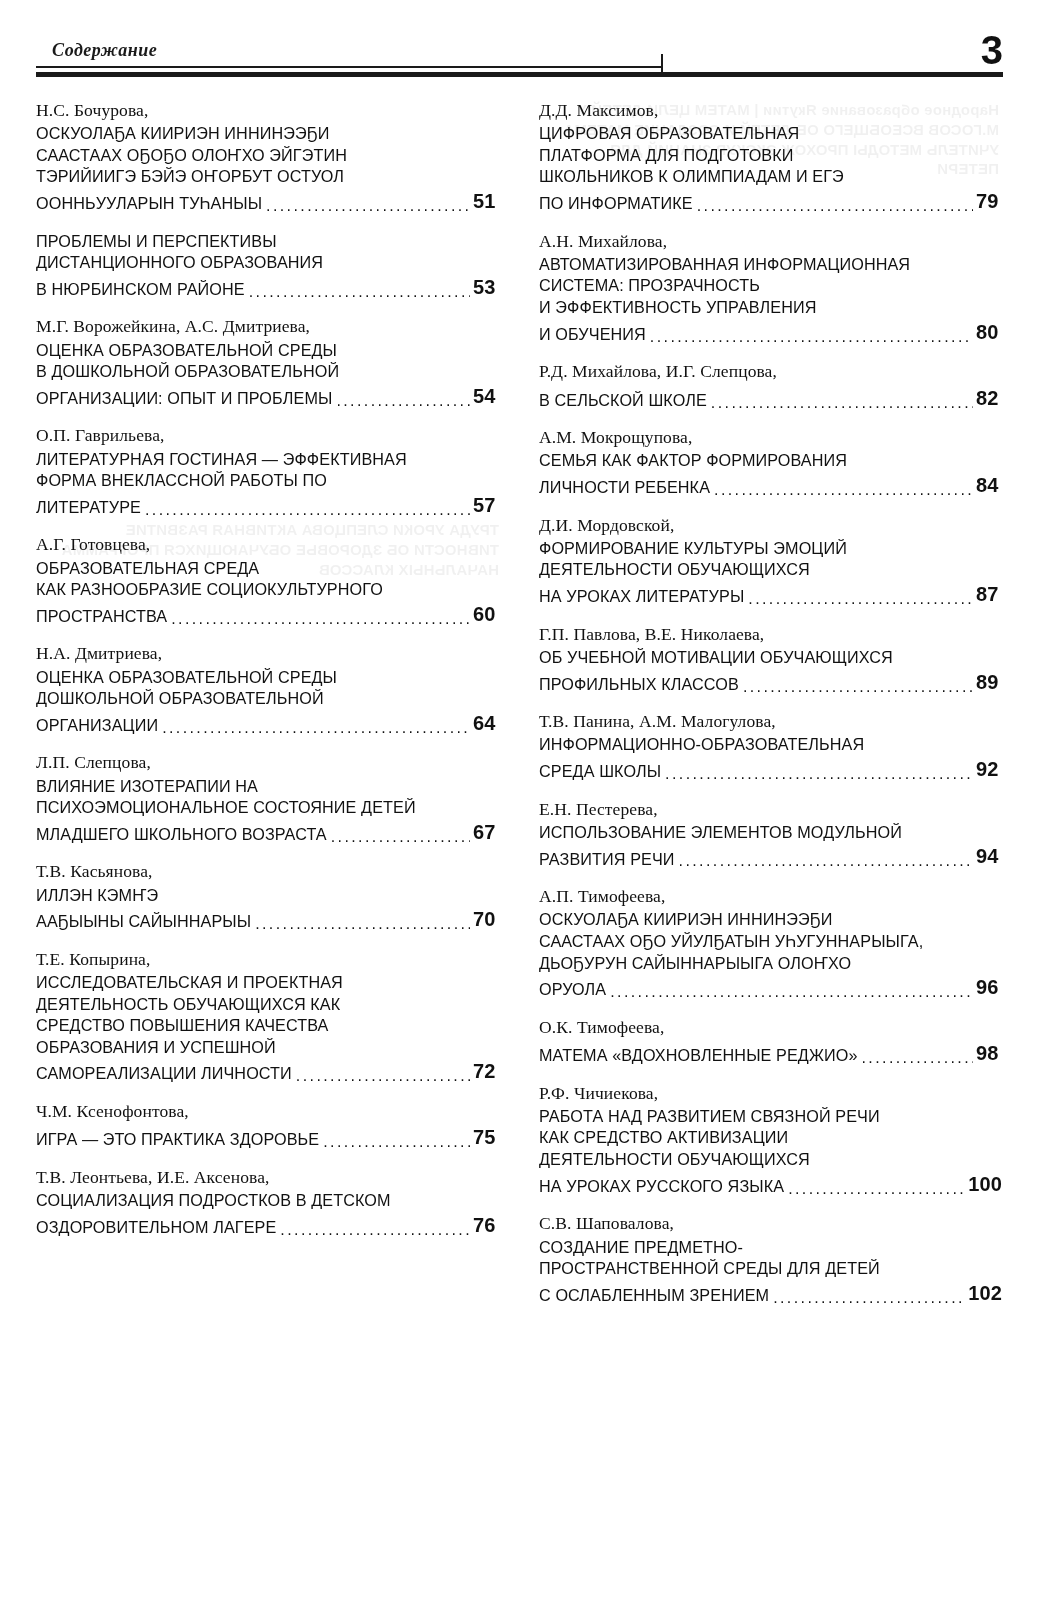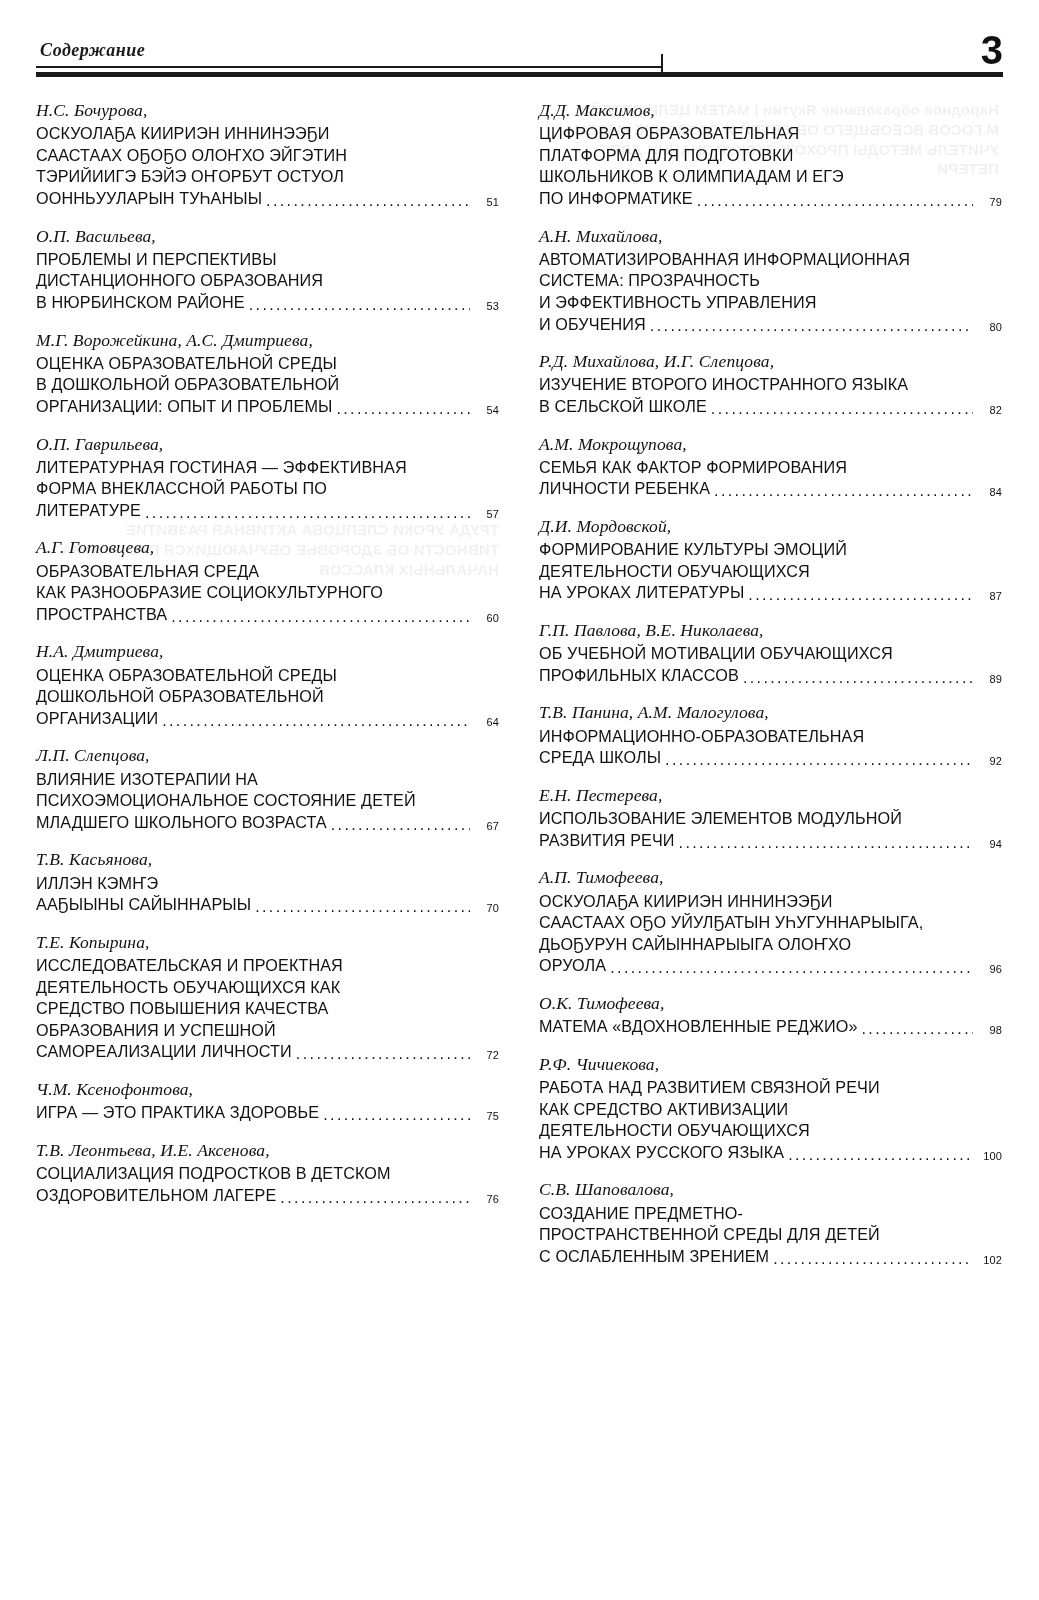--- a/index.html
+++ b/index.html
@@ -42,21 +42,21 @@
 
   .header {
     position: absolute;
     left: 36px;
     top: 36px;
     width: 967px;
     height: 46px;
   }
   .header-title {
     position: absolute;
-    left: 4px;
+    left: 16px;
     top: 4px;
     font-family: "Liberation Serif", serif;
     font-style: italic;
     font-weight: 700;
     font-size: 18px;
     color: #1a1a1a;
     letter-spacing: 0.5px;
   }
   .header-rule-thin {
     position: absolute;
@@ -103,21 +103,20 @@
   }
   .column {
     width: 463px;
   }
 
   .entry {
     margin-bottom: 16px;
   }
   .authors {
     font-family: "Liberation Serif", serif;
-    font-style: italic;
     font-size: 17.5px;
     line-height: 1.22;
     color: #111;
     margin-bottom: 2px;
     letter-spacing: 0.1px;
   }
   .title-block {
     font-size: 16.2px;
     line-height: 1.33;
     color: #111;
@@ -139,23 +138,24 @@
     overflow: hidden;
     white-space: nowrap;
     letter-spacing: 2.4px;
     margin: 0 3px 0 4px;
     color: #111;
     font-size: 16px;
     line-height: 1.1;
   }
   .pageno {
     flex: 0 0 auto;
-    font-size: 11px;
-    text-align: right;
+    font-size: 20px;
+    text-align: left;
     min-width: 26px;
+    font-weight: bold;
   }
 </style>
 </head>
 <body>
 
 <div class="page">
 
   <div class="ghost">
     <div class="gcol" style="left:40px; top:100px; width:440px;">Народное образование Якутии | МАТЕМ ЦЕЛИ ДЕТЕЙ У М.ГОСОВ ВСЕОБЩЕГО ОБ ДЕТЕЙ И СОЗДАНИЕ МАТЕМА УЧИТЕЛЬ МЕТОДЫ ПРОХОЖ ЭКСКУР ЗНАНИЙ ДЛЯ ПЕТЕРИ</div>
     <div class="gcol" style="left:540px; top:520px; width:440px;">ТРУДА УРОКИ СЛЕПЦОВА АКТИВНАЯ РАЗВИТИЕ ТИВНОСТИ ОБ ЗДОРОВЬЕ ОБУЧАЮЩИХСЯ ПРОГРАММА НАЧАЛЬНЫХ КЛАССОВ</div>
@@ -178,21 +178,20 @@
             <div class="title-line">СААСТААХ ОҔОҔО ОЛОҤХО ЭЙГЭТИН</div>
             <div class="title-line">ТЭРИЙИИГЭ БЭЙЭ ОҤОРБУТ ОСТУОЛ</div>
             <div class="last-line">
               <span class="txt">ООННЬУУЛАРЫН ТУҺАНЫЫ</span>
               <span class="leader">............................................................</span>
               <span class="pageno">51</span>
             </div>
           </div>
         </div>
         <div class="entry">
-          <div class="authors">О.П. Васильева,</div>
           <div class="title-block">
             <div class="title-line">ПРОБЛЕМЫ И ПЕРСПЕКТИВЫ</div>
             <div class="title-line">ДИСТАНЦИОННОГО ОБРАЗОВАНИЯ</div>
             <div class="last-line">
               <span class="txt">В НЮРБИНСКОМ РАЙОНЕ</span>
               <span class="leader">............................................................</span>
               <span class="pageno">53</span>
             </div>
           </div>
         </div>
@@ -326,21 +325,20 @@
             <div class="last-line">
               <span class="txt">И ОБУЧЕНИЯ</span>
               <span class="leader">............................................................</span>
               <span class="pageno">80</span>
             </div>
           </div>
         </div>
         <div class="entry">
           <div class="authors">Р.Д. Михайлова, И.Г. Слепцова,</div>
           <div class="title-block">
-            <div class="title-line">ИЗУЧЕНИЕ ВТОРОГО ИНОСТРАННОГО ЯЗЫКА</div>
             <div class="last-line">
               <span class="txt">В СЕЛЬСКОЙ ШКОЛЕ</span>
               <span class="leader">............................................................</span>
               <span class="pageno">82</span>
             </div>
           </div>
         </div>
         <div class="entry">
           <div class="authors">А.М. Мокрощупова,</div>
           <div class="title-block">

